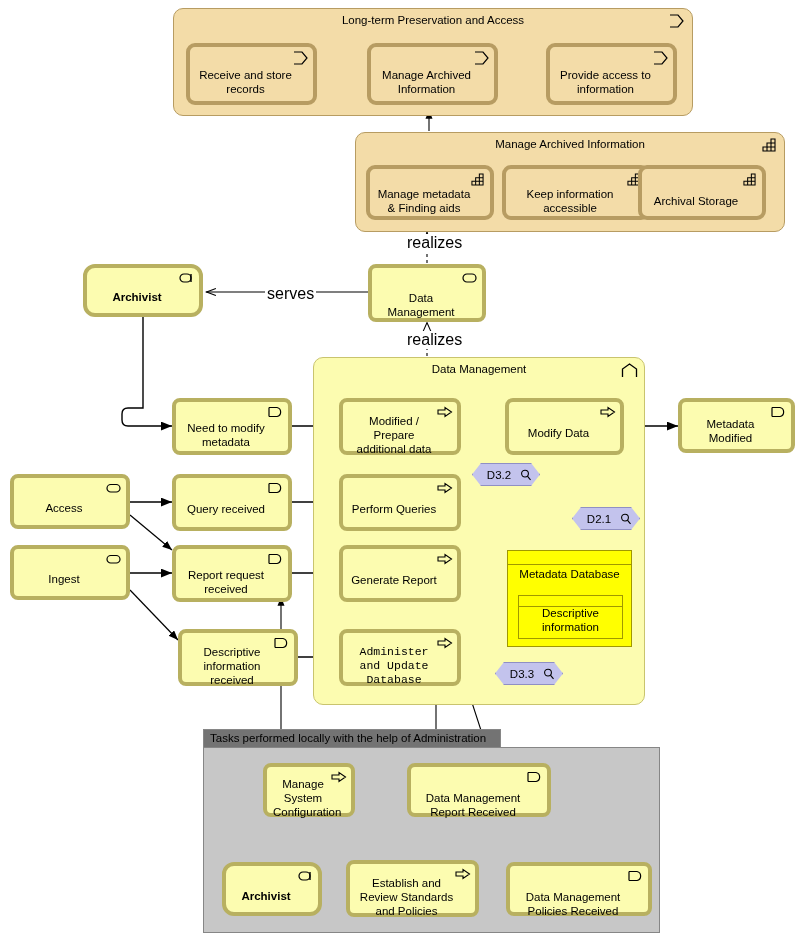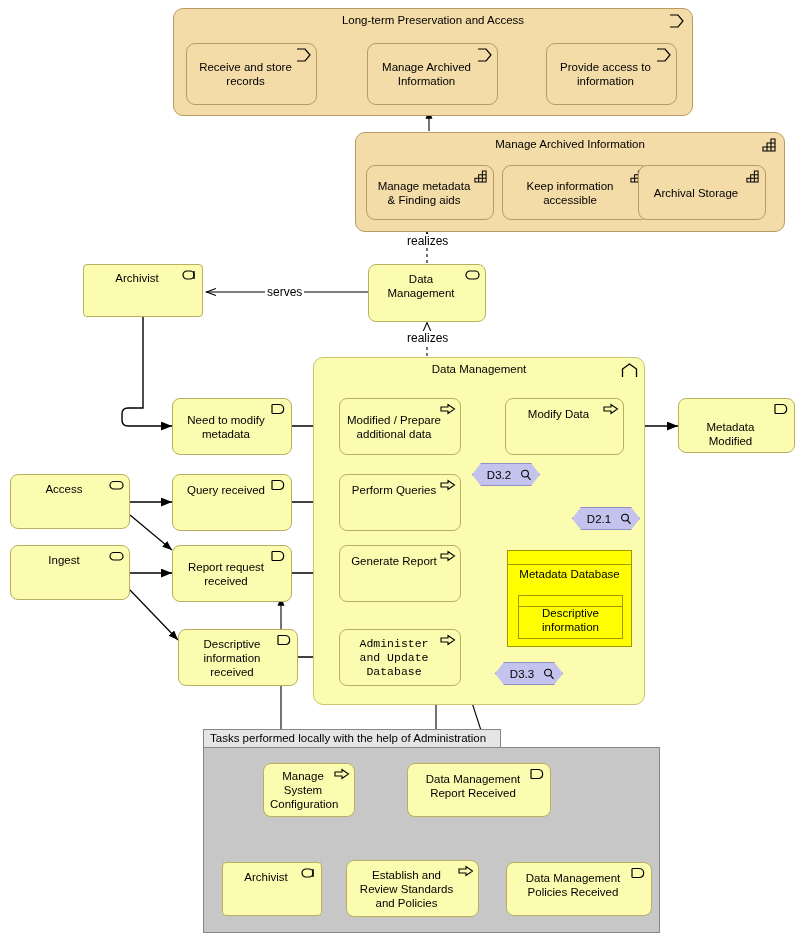--- a/index.html
+++ b/index.html
@@ -1,41 +1,41 @@
 <!DOCTYPE html>
 <html><head>
 <meta charset="utf-8">
 <style>
   html,body{margin:0;padding:0;background:#ffffff;}
   body{font-family:"Liberation Sans", sans-serif;}
   #canvas{position:relative;width:805px;height:943px;background:#fff;overflow:hidden;}
   svg.wires{position:absolute;left:0;top:0;width:805px;height:943px;pointer-events:none;}
 
   
-  .node{position:absolute;box-sizing:border-box;border:1px solid #0369a1;
+  .node{position:absolute;box-sizing:border-box;border:4px solid #0369a1;
         display:flex;align-items:center;justify-content:center;text-align:center;
-        font-size:11.5px;line-height:14px;color:#000;padding:4px 18px 4px 6px;}
+        font-size:11.5px;line-height:14px;color:#000;padding:20px 18px 4px 6px;}
   .node .lbl{display:block;width:100%;}
 
   .yellow{background:#fcfcb0;border-color:#b8b060;border-radius:8px;}
-  .yellow.sq{border-radius:4px;}
+  .yellow.sq{border-radius:12px;font-weight:bold;}
   .tan{background:#f3dca8;border-color:#b79c62;border-radius:9px;}
   .brightyellow{background:#ffff00;border:1px solid #a09800;border-radius:0;}
 
   
   .group{position:absolute;box-sizing:border-box;}
   .group>.gtitle{position:absolute;top:5px;left:0;width:100%;text-align:center;
         font-size:11.5px;color:#000;}
 
   .tangroup{background:#f3dca8;border:1px solid #b79c62;border-radius:10px;}
   .yellowgroup{background:#fcfcb0;border:1px solid #c9c46e;border-radius:10px;}
 
   
   .greygroup{background:#c7c7c7;border:1px solid #868686;}
-  .greytab{position:absolute;left:0;top:0;height:19px;background:#e5e5e5;
+  .greytab{position:absolute;left:0;top:0;height:19px;background:#737373;
         border:1px solid #868686;border-bottom:none;box-sizing:border-box;
         font-size:11.5px;line-height:17px;padding:0 6px;color:#000;white-space:nowrap;}
 
   
   .ico{position:absolute;top:4px;right:4px;width:16px;height:14px;}
   .ico svg{display:block;}
   .ico.gico{top:5px;right:7px;}
 
   
   .dbhead{position:absolute;left:0;top:0;width:100%;height:14px;
@@ -48,21 +48,21 @@
 
   
   .badge{position:absolute;box-sizing:border-box;display:flex;align-items:center;
         justify-content:center;font-size:11.5px;color:#000;
         background:#c3c3ed;border:1px solid #8f8fc4;
         clip-path:polygon(9px 0,calc(100% - 9px) 0,100% 50%,calc(100% - 9px) 100%,9px 100%,0 50%);
         padding-right:14px;}
   .badge .mag{position:absolute;right:7px;top:50%;transform:translateY(-50%);width:12px;height:12px;}
 
   
-  .elabel{position:absolute;font-size:12px;color:#000;background:#fff;padding:0 2px;white-space:nowrap;}
+  .elabel{position:absolute;font-size:16px;color:#000;background:#fff;padding:0 2px;white-space:nowrap;}
 </style>
 </head>
 <body>
 
 <div id="canvas">
 
   <svg class="wires">
     <defs>
       <marker id="arr" markerWidth="9" markerHeight="9" refX="8" refY="3.2" orient="auto">
         <path d="M0,0 L8,3.2 L0,6.4 z" fill="#000"></path>

